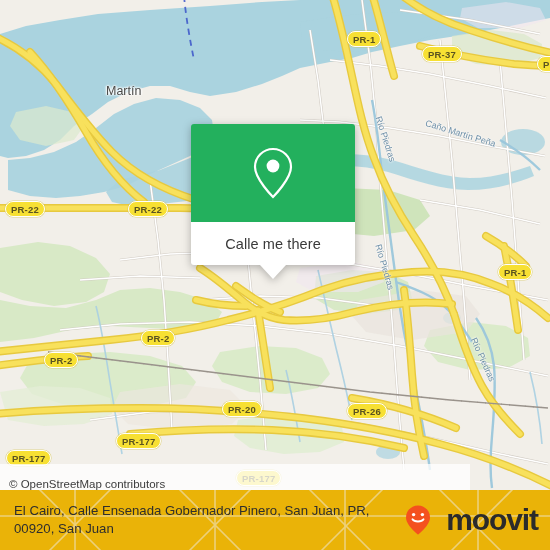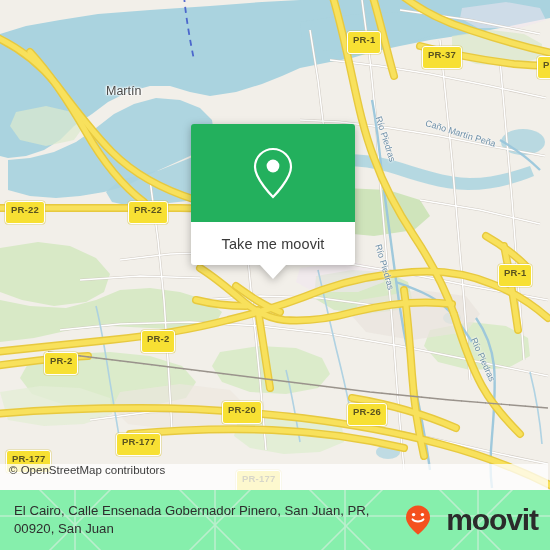--- a/index.html
+++ b/index.html
@@ -55,26 +55,26 @@
     border-left: 13px solid transparent;
     border-right: 13px solid transparent;
     border-top: 14px solid #ffffff;
   }
 
   
   .shield {
     position: absolute;
     background: #f7e033;
     border: 1.6px solid #ffffff;
-    border-radius: 3px;
+    border-radius: 8px;
     color: #5a5320;
     font-size: 9.5px;
     font-weight: bold;
     line-height: 1;
-    padding: 3px 5px 8px 5px;
+    padding: 3px 5px 1px 5px;
     letter-spacing: .2px;
     white-space: nowrap;
     z-index: 20;
     box-shadow: 0 0 0 .6px rgba(210,190,60,.55);
   }
 
   
   .place-label {
     position: absolute;
     font-size: 12.5px;
@@ -89,38 +89,38 @@
     color: #6d8fa8;
     white-space: nowrap;
     z-index: 18;
     text-shadow: 0 0 3px #fff, 0 0 2px #fff;
   }
 
   
   #attribution {
     position: absolute;
     left: 0; bottom: 0;
-    width: 548px; height: 26px;
+    width: 470px; height: 26px;
     background: rgba(255,255,255,.76);
-    display: flex; align-items: flex-start;
+    display: flex; align-items: flex-end;
     z-index: 30;
   }
   #attribution-text {
     font-size: 11.5px;
     color: #3c3c3c;
     padding-left: 9px;
     white-space: nowrap;
   }
 
   
   #footer {
     position: absolute;
     left: 0; top: 490px;
     width: 550px; height: 60px;
-    background: #86efac;
+    background: #eab308;
     display: flex; align-items: center;
     overflow: hidden;
   }
   #footer-watermark { position: absolute; inset: 0; opacity: .5; }
   #footer-address {
     position: relative;
     padding-left: 14px;
     width: 400px;
     font-size: 13.2px;
     line-height: 18px;
@@ -365,21 +365,21 @@
     <div class="shield" style="left:236px;top:470px;">PR-177</div>
 
     <div id="popup">
       <div id="popup-green">
         <svg id="popup-pin" viewBox="0 0 46 54">
           <path d="M23 3 C13 3 5 11 5 21 C5 33 23 51 23 51 C23 51 41 33 41 21 C41 11 33 3 23 3 Z" fill="none" stroke="#ffffff" stroke-width="2.2"></path>
           <circle cx="23" cy="20" r="6.4" fill="#ffffff"></circle>
         </svg>
       </div>
       <div id="popup-footer">
-        <span id="popup-label">Take me moovit</span>
+        <span id="popup-label">Calle me there</span>
         <div id="popup-tail"></div>
       </div>
     </div>
 
     <div id="attribution">
       <span id="attribution-text">© OpenStreetMap contributors</span>
     </div>
   </div>
 
   <div id="footer">

